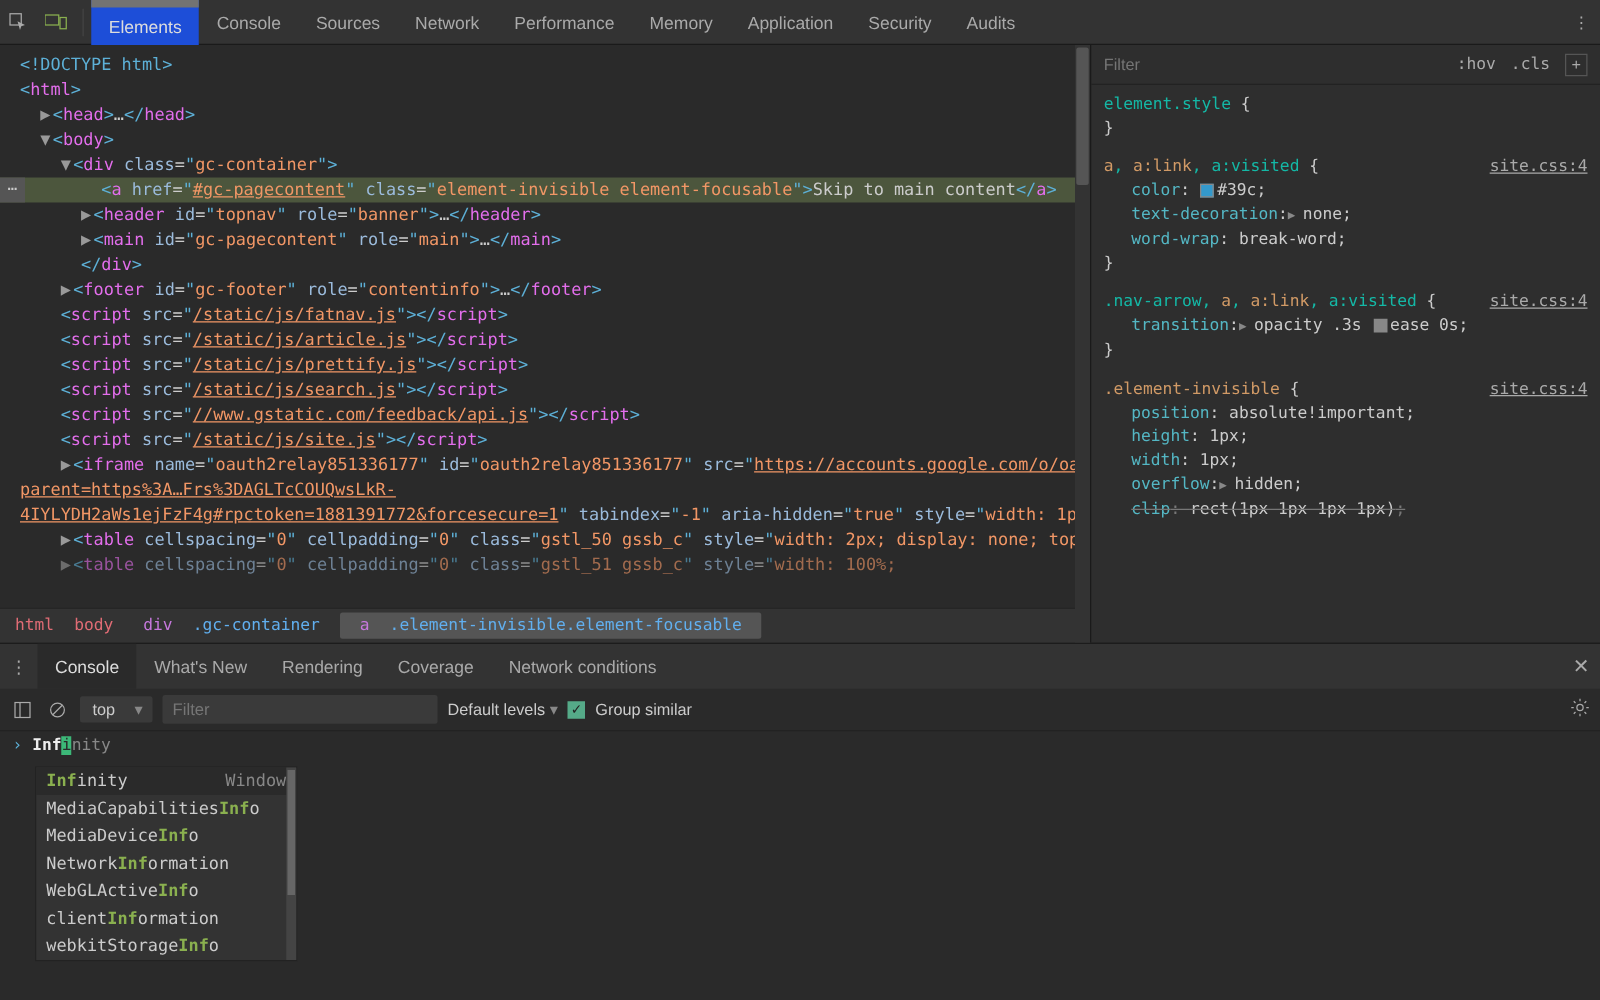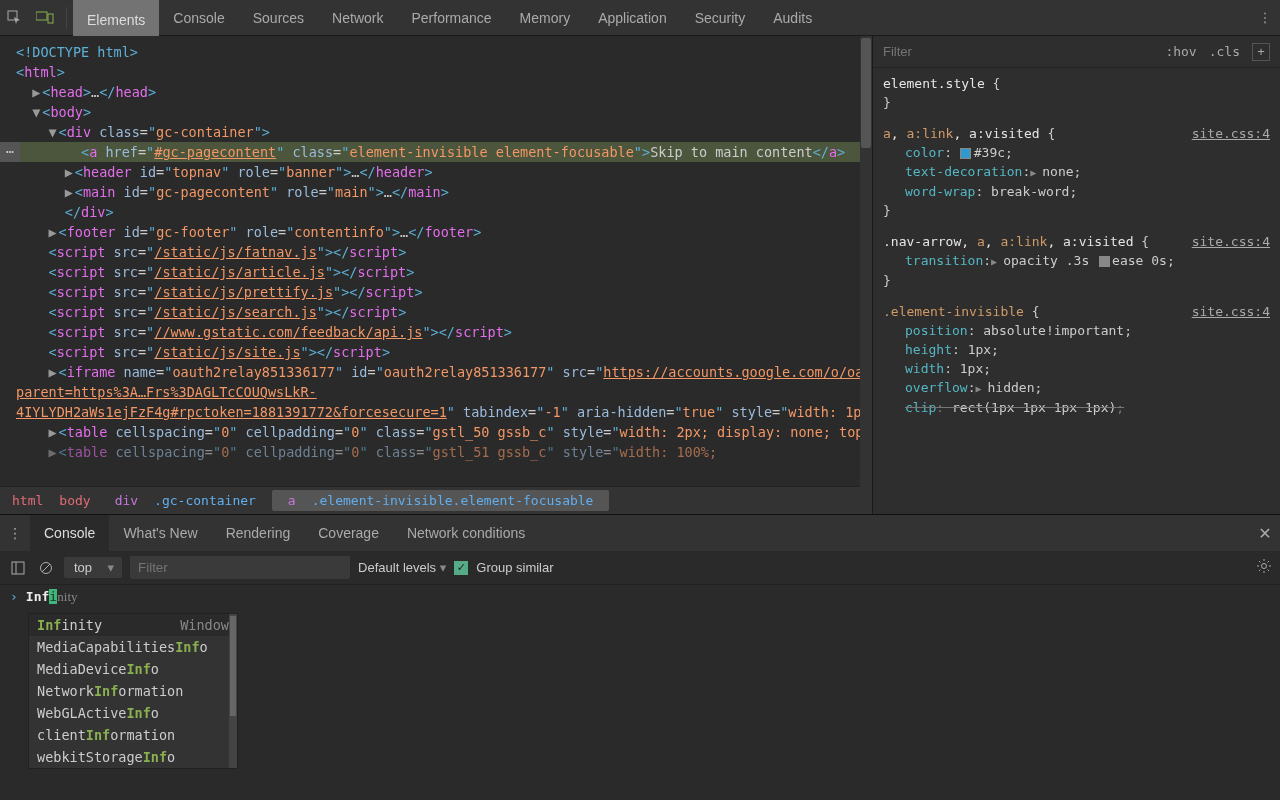--- a/index.html
+++ b/index.html
@@ -2,21 +2,21 @@
 <html><head>
 <meta charset="utf-8">
 <style>
 * { margin: 0; padding: 0; box-sizing: border-box; }
 body { font-family: "Consolas", "Menlo", "Monaco", monospace; font-size: 13px; background: #2a2a2a; color: #ccc; width: 1280px; height: 800px; overflow: hidden; }
 
 .toolbar-top { height: 36px; background: #333; display: flex; align-items: center; border-bottom: 1px solid #1a1a1a; }
 .toolbar-top .icon-btn { width: 30px; height: 36px; display:flex; align-items:center; justify-content:center; color:#aaa; }
 .tabs-main { display: flex; align-items: stretch; height: 36px; }
 .tabs-main .tab { padding: 0 14px; display:flex; align-items:center; color:#aaa; font-family: -apple-system, "Segoe UI", sans-serif; font-size:14px; cursor:pointer; }
-.tabs-main .tab.active { color:#ddd; border-top: 4px solid #737373; background:#737373; }
+.tabs-main .tab.active { color:#ddd; border-top: 6px solid #737373; background:#1d4ed8; }
 .kebab { margin-left:auto; width:30px; display:flex; align-items:center; justify-content:center; color:#aaa; }
 
 .main-row { display:flex; height: 478px; }
 .elements-panel { width: 872px; background:#2a2a2a; position:relative; display:flex; flex-direction:column;justify-content:center; }
 .dom-tree { flex:1; overflow:hidden; padding: 6px 0 0 16px; line-height: 20px; font-size:13.5px; }
 .dom-tree .line { white-space: pre; }
 .tri { display:inline-block; width:10px; color:#999; }
 .tag-b { color:#5db0d7; }
 .tag-p { color:#e36eec; }
 .attr-n { color:#9bbbdc; }
@@ -45,21 +45,21 @@
 .styles-tabs .chev { color:#aaa; padding:0 6px; }
 
 .styles-filter { height:32px; display:flex; align-items:center; padding:0 10px; border-bottom:1px solid #222; color:#888; font-family:-apple-system,"Segoe UI",sans-serif; }
 .styles-filter input { background:transparent; border:none; color:#ccc; font-size:13px; width:120px; }
 .styles-filter .rhs { margin-left:auto; display:flex; gap:12px; align-items:center; }
 .styles-filter .rhs span { color:#aaa; font-family:"Consolas",monospace; }
 .plus-btn { width:18px; height:18px; display:flex; align-items:center; justify-content:center; border:1px solid #555; color:#aaa; }
 
 .rules { flex:1; overflow:hidden; padding:6px 10px; line-height:19px; font-size:13px; }
 .rule { margin-bottom:12px; }
-.rule .selector { color:#e5e5e5; }
+.rule .selector { color:#14b8a6; }
 .rule .sel-active { color:#d19a66; }
 .rule .src-link { float:right; color:#aaa; text-decoration:underline; }
 .rule .prop { padding-left:22px; }
 .rule .pn { color:#54b7c4; }
 .rule .pv { color:#ccc; }
 .swatch { display:inline-block; width:11px; height:11px; background:#3399cc; border:1px solid #888; vertical-align:middle; margin-right:3px; }
 .mini-tri { color:#888; font-size:10px; }
 .ease-ico { display:inline-block; width:11px; height:11px; background:#888; vertical-align:middle; margin:0 2px; }
 .strike { text-decoration: line-through; color:#777; }
 
@@ -78,21 +78,21 @@
 .console-bar .lvl { color:#ccc; }
 .console-bar .lvl::after { content:" ▾"; color:#888; }
 .console-bar .chk { width:14px; height:14px; background:#5a8; display:inline-flex; align-items:center; justify-content:center; color:#222; font-size:11px; }
 .console-bar .gear { margin-left:auto; color:#aaa; }
 
 .console-body { flex:1; padding:4px 10px; position:relative; }
 .prompt-line { color:#ccc; }
 .prompt-caret { color:#5db0d7; margin-right:8px; }
 .typed-bold { font-weight:bold; color:#eee; }
 .cursor-block { display:inline-block; width:8px; background:#3cb878; color:#2a2a2a; }
-.typed-rest { color:#888;font-family:Liberation Serif, serif; }
+.typed-rest { color:#888; }
 
 .autocomplete { position:absolute; left:28px; top:28px; background:#333; border:1px solid #222; width:210px; font-size:13.5px; }
 .autocomplete .ac-row { padding:3px 8px; display:flex; }
 .autocomplete .ac-row.sel { background:#2a2a2a; }
 .autocomplete .match { color:#8ab04f; font-weight:bold; }
 .autocomplete .rest { color:#ccc; }
 .autocomplete .hint { margin-left:auto; color:#888; }
 .ac-scroll { position:absolute; right:0; top:0; bottom:0; width:8px; background:#444; }
 .ac-scroll .th { position:absolute; left:1px; right:1px; top:2px; height:100px; background:#666; }
 </style>

